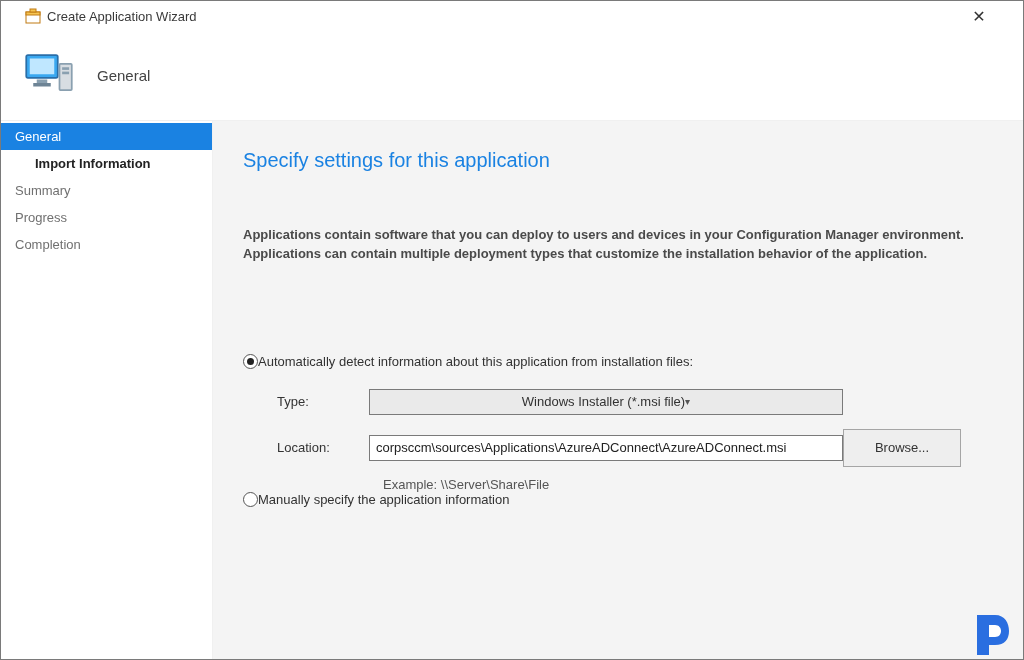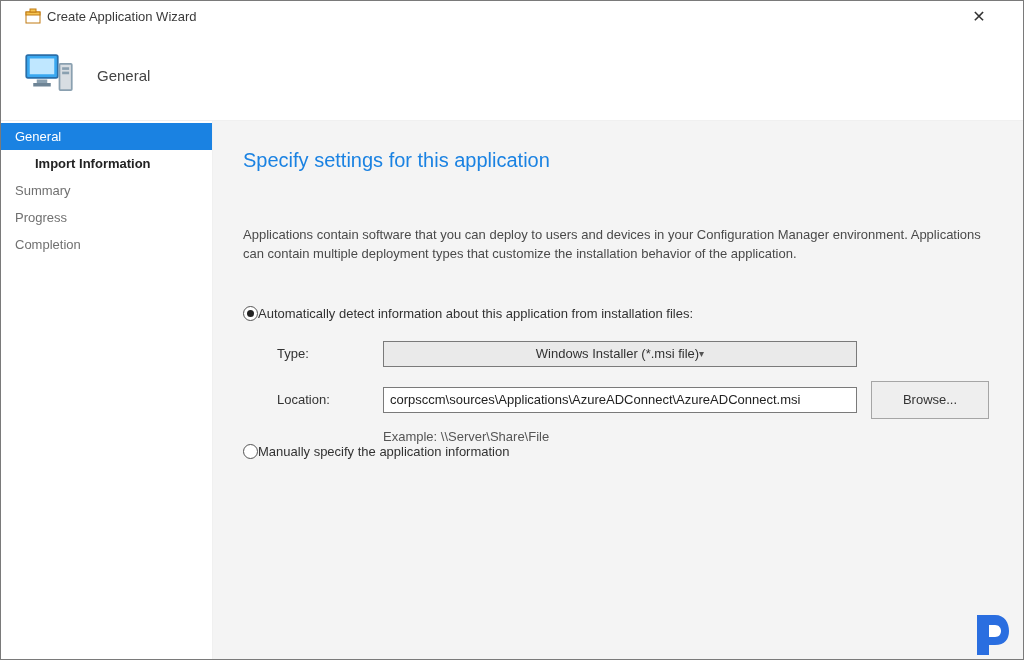--- a/index.html
+++ b/index.html
@@ -76,22 +76,23 @@
   .content h1 {
     margin: 0 0 54px 0;
     font-size: 20px;
     font-weight: 400;
     color: #1a82e2;
   }
   .description {
     color: #4a4a4a;
     line-height: 1.45;
     font-size: 13px;
-    margin-bottom: 42px;
+    margin-bottom: 90px;
     max-width: 740px;
+    font-weight: bold;
   }
   .radio-row {
     display: flex;
     align-items: center;
     margin-bottom: 20px;
   }
   .radio {
     width: 15px; height: 15px; border: 1px solid #555; border-radius: 50%;
     display: inline-flex; align-items: center; justify-content: center;
     background: #fff;
@@ -100,21 +101,20 @@
     content: ""; width: 7px; height: 7px; background: #222; border-radius: 50%;
   }
   .form-grid {
     margin-left: 34px;
     max-width: 720px;
   }
   .form-row {
     display: flex;
     align-items: center;
     margin-bottom: 14px;
-    gap: 14px;
   }
   .form-row .label {
     width: 92px;
     color: #333;
   }
   .select {
     flex: 0 0 474px;
     height: 26px;
     border: 1px solid #7a7a7a;
     background: #eaeaea;

